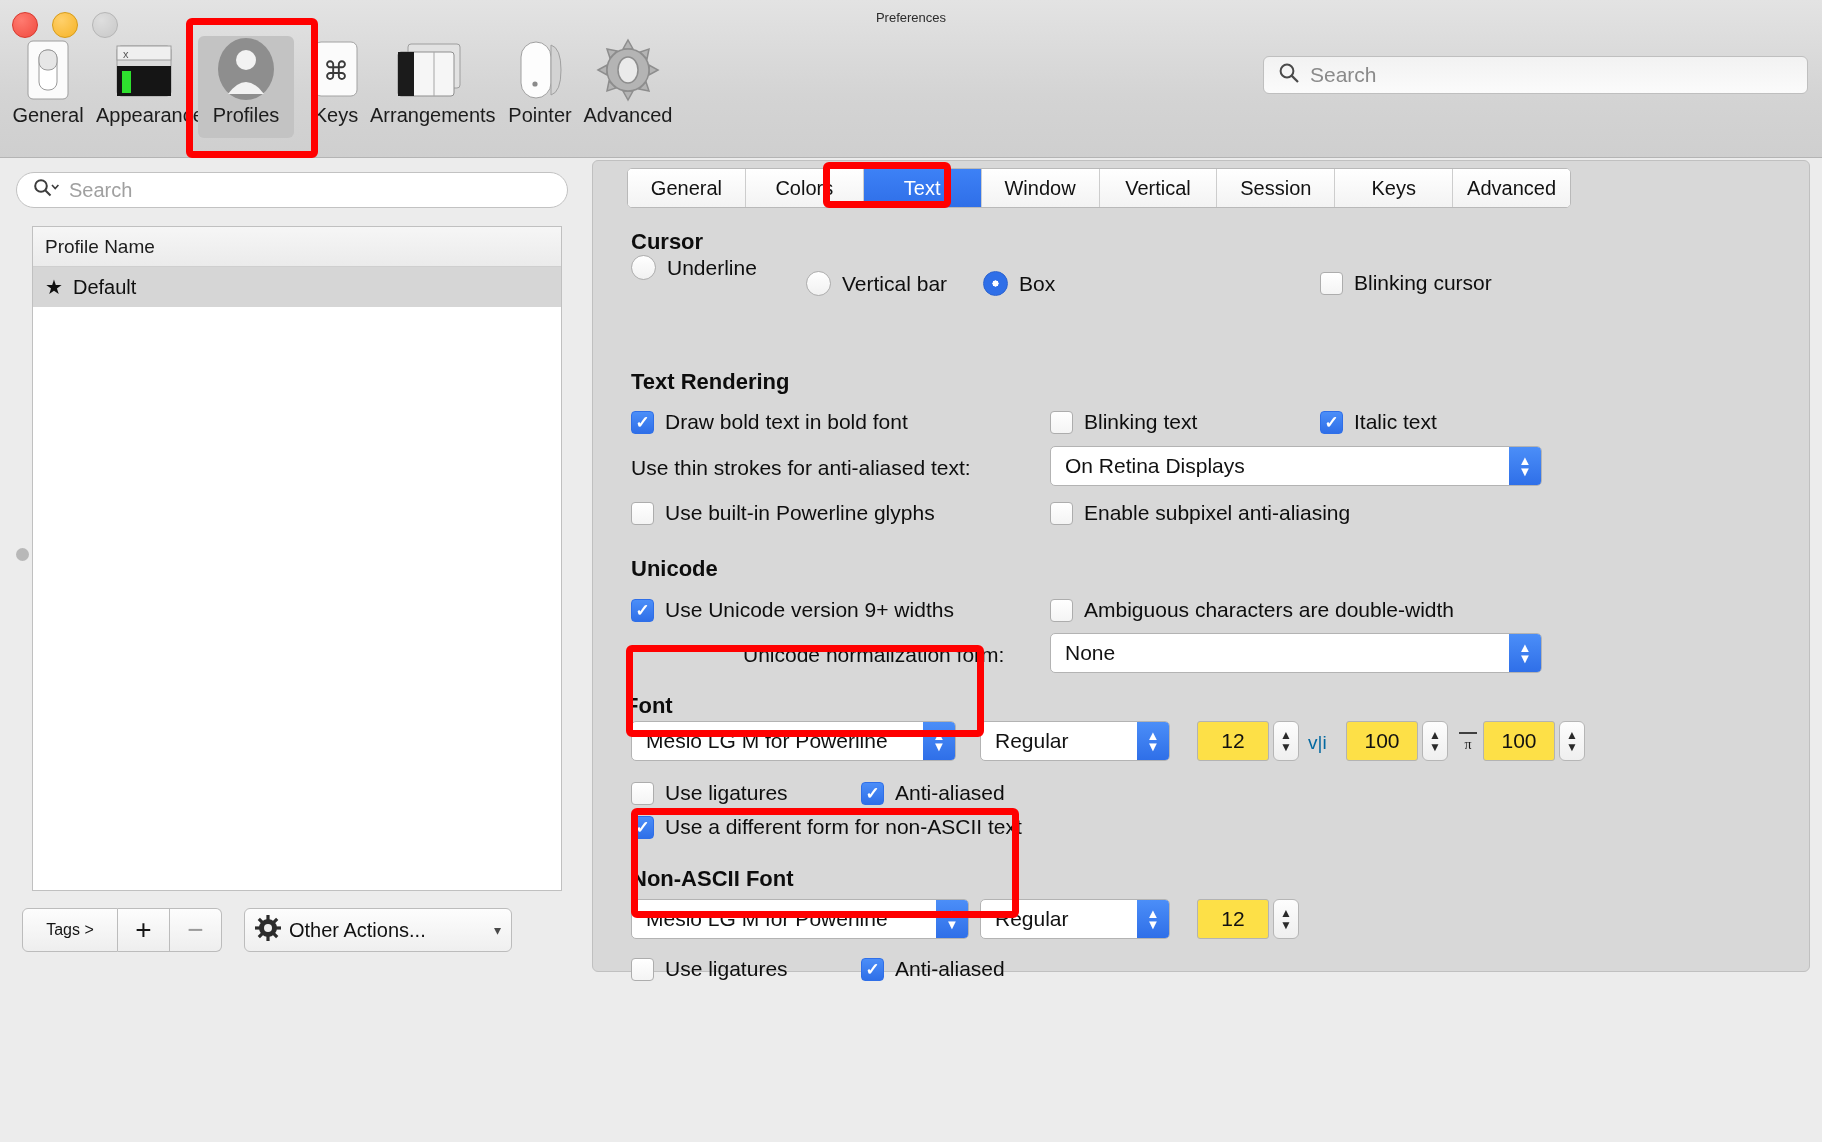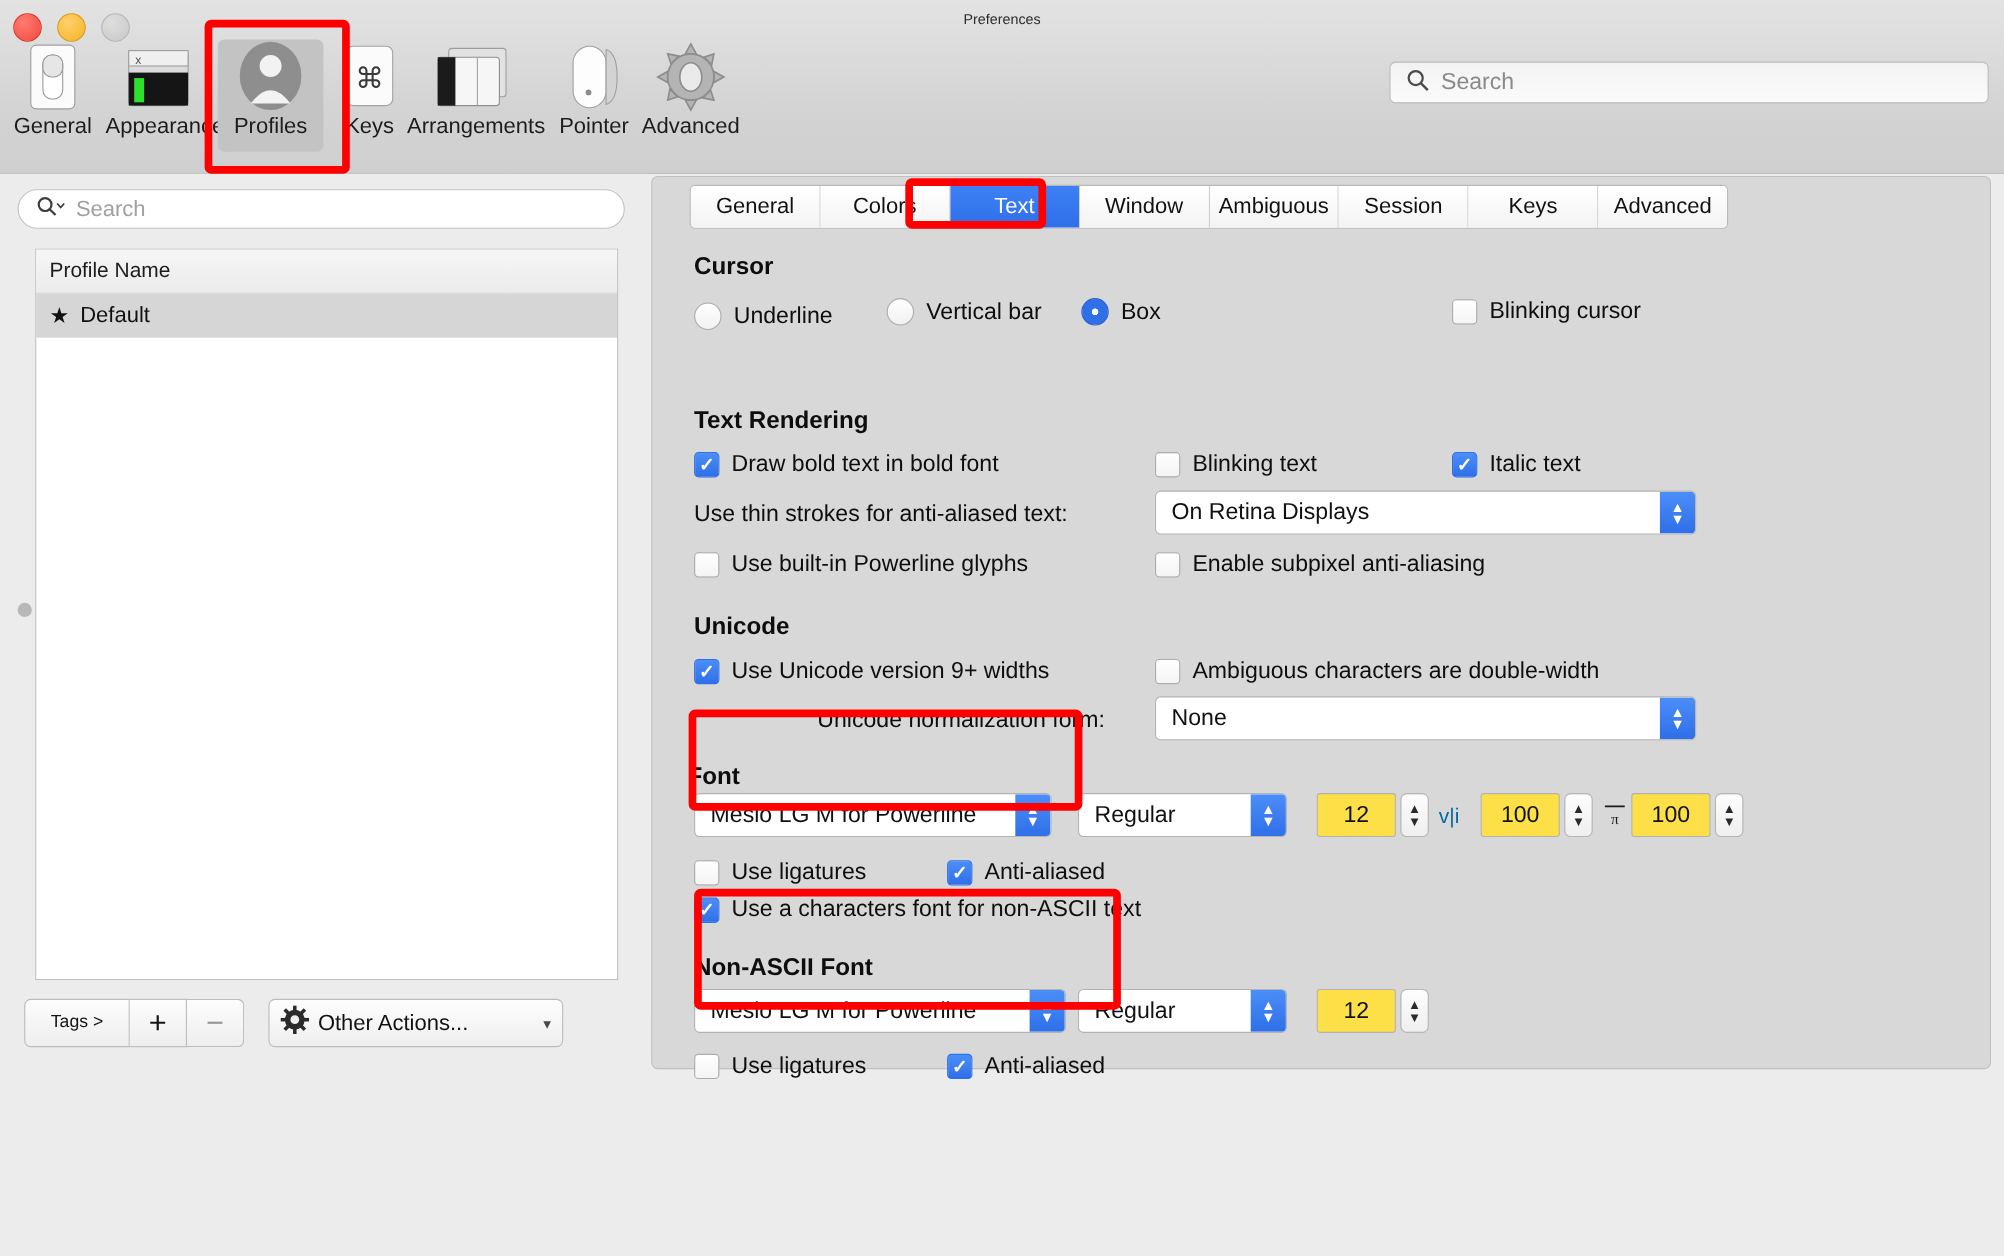--- a/index.html
+++ b/index.html
@@ -346,31 +346,31 @@
     </div>
   </div>
 
   <div id="rightpane">
 
     <div id="tabbar">
       <div class="tab">General</div>
       <div class="tab">Colors</div>
       <div class="tab active">Text</div>
       <div class="tab">Window</div>
-      <div class="tab">Ambiguous</div>
+      <div class="tab">Vertical</div>
       <div class="tab">Session</div>
       <div class="tab">Keys</div>
       <div class="tab">Advanced</div>
     </div>
 
     <div class="content">
 
       <div class="section-title" style="position:absolute; left:38px; top:18px;">Cursor</div>
 
-      <div class="radio" style="position:absolute; left:38px; top:64px;">
+      <div class="radio" style="position:absolute; left:38px; top:44px;">
         <span class="rdot"></span>
         <span>Underline</span>
       </div>
       <div class="radio" style="position:absolute; left:213px; top:60px;">
         <span class="rdot"></span>
         <span>Vertical bar</span>
       </div>
       <div class="radio" style="position:absolute; left:390px; top:60px;">
         <span class="rdot on"></span>
         <span>Box</span>
@@ -475,21 +475,21 @@
       <div class="chk" style="position:absolute; left:38px; top:570px;">
         <span class="box"></span>
         <span>Use ligatures</span>
       </div>
       <div class="chk" style="position:absolute; left:268px; top:570px;">
         <span class="box on">✓</span>
         <span>Anti-aliased</span>
       </div>
       <div class="chk" style="position:absolute; left:38px; top:604px;">
         <span class="box on">✓</span>
-        <span>Use a characters font for non-ASCII text</span>
+        <span>Use a different form for non-ASCII text</span>
       </div>
 
       <div class="section-title" style="position:absolute; left:38px; top:655px;">Non-ASCII Font</div>
 
       <div class="popup" style="position:absolute; left:38px; top:688px; width:338px;">
         <span class="val">Meslo LG M for Powerline</span>
         <span class="arrows">
             <span>▲</span>
             <span>▼</span>
           </span>

